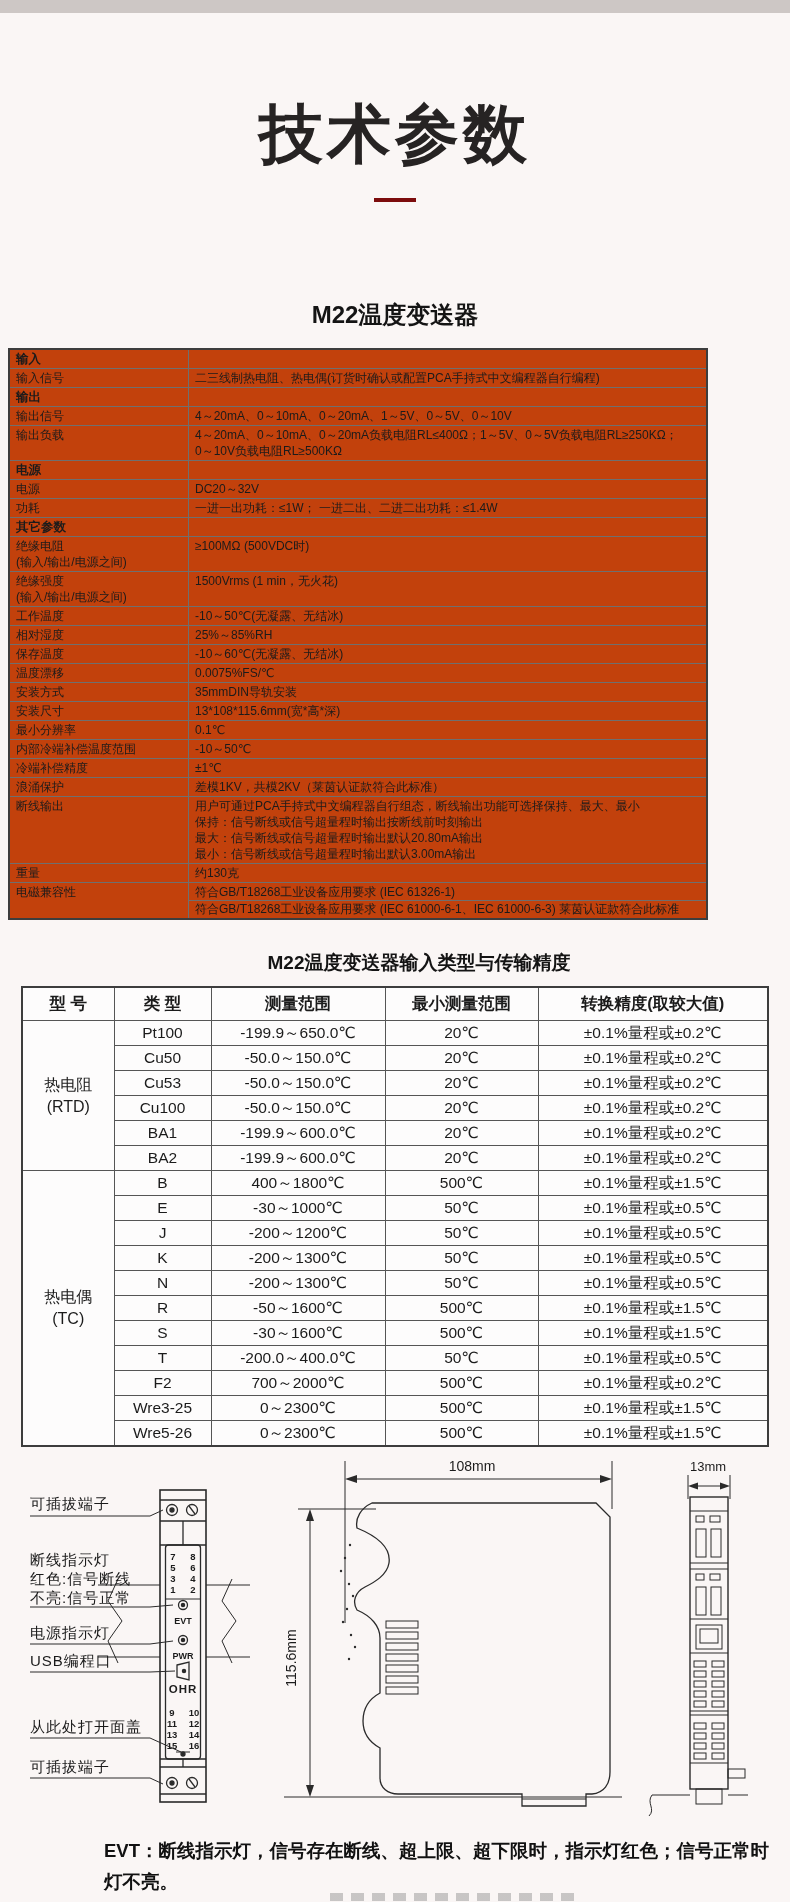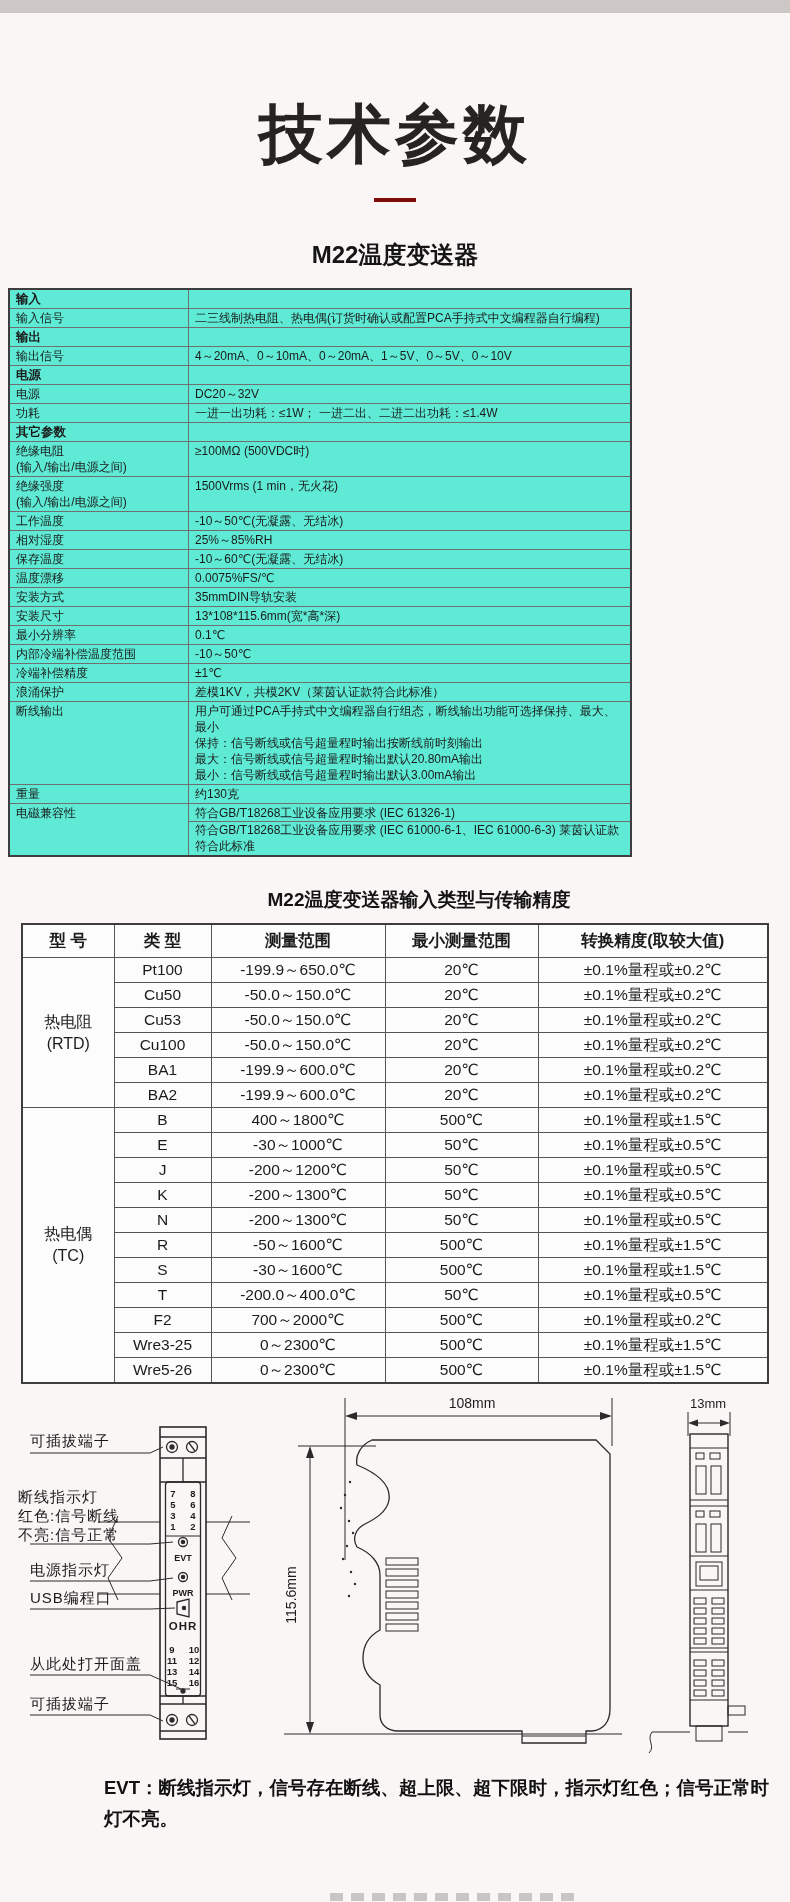--- a/index.html
+++ b/index.html
@@ -7,25 +7,25 @@
     width:790px;height:1902px;overflow:hidden;position:relative;
     background:#faf6f5;color:#1c1c1c;
     font-family:"Liberation Sans","DejaVu Sans",sans-serif;
   }
   .topbar{height:13px;background:#cdc7c5;}
   h1.title{
     margin:76px 0 0;text-align:center;
     font-size:64px;line-height:90px;font-weight:900;letter-spacing:4px;color:#262323;
   }
   .dash{width:42px;height:4px;background:#7c0c0c;margin:19px auto 0;}
-  h2.sub{margin:36px 0 0;text-align:center;font-size:24px;line-height:33px;font-weight:700;color:#141414;}
+  h2.sub{margin:96px 0 0;text-align:center;font-size:24px;line-height:33px;font-weight:700;color:#141414;}
 
   
   table.spec{
-    margin:17px 0 0 8px;width:624px;border-collapse:collapse;background:#5eead4;
+    margin:17px 0 0 8px;width:700px;border-collapse:collapse;background:#c2410c;
     border:2px solid #3d3d3d;table-layout:fixed;
   }
   table.spec td{
     border:1px solid #6f6f6f;vertical-align:top;
     font-size:12px;line-height:16px;padding:1px 4px 1px 6px;color:#1b1b1b;
   }
   table.spec td.lbl{width:168px;}
   table.spec td.sec{font-weight:700;font-size:12.5px;}
   .splitline{border-top:1px solid #6f6f6f;margin:0 -4px 0 -6px;padding:0 4px 0 6px;}
 
@@ -90,20 +90,29 @@
         <td class="val">
           <div></div>
         </td>
       </tr>
       <tr>
         <td class="lbl">
           <div>输出信号</div>
         </td>
         <td class="val">
           <div>4～20mA、0～10mA、0～20mA、1～5V、0～5V、0～10V</div>
+        </td>
+      </tr>
+      <tr>
+        <td class="lbl">
+          <div>输出负载</div>
+        </td>
+        <td class="val">
+          <div>4～20mA、0～10mA、0～20mA负载电阻RL≤400Ω；1～5V、0～5V负载电阻RL≥250KΩ；</div>
+          <div>0～10V负载电阻RL≥500KΩ</div>
         </td>
       </tr>
       <tr>
         <td class="lbl sec">
           <div>电源</div>
         </td>
         <td class="val">
           <div></div>
         </td>
       </tr>
@@ -560,21 +569,21 @@
           <text x="172" y="296" text-anchor="middle">15</text>
           <text x="194" y="296" text-anchor="middle">16</text>
         </g>
       <text x="183" y="171" font-size="9" font-weight="bold" text-anchor="middle">EVT</text>
       <text x="183" y="206" font-size="9" font-weight="bold" text-anchor="middle">PWR</text>
       <text x="183" y="240" font-size="11.5" font-weight="900" text-anchor="middle" letter-spacing="1">OHR</text>
     </g>
   </svg>
 
   <div class="callout" style="left:30px;top:41px">可插拔端子</div>
-  <div class="callout" style="left:18px;top:97px">
+  <div class="callout" style="left:30px;top:97px">
     <div>断线指示灯</div>
     <div>红色:信号断线</div>
     <div>不亮:信号正常</div>
   </div>
   <div class="callout" style="left:30px;top:170px">电源指示灯</div>
   <div class="callout" style="left:30px;top:198px">USB编程口</div>
   <div class="callout" style="left:30px;top:264px">从此处打开面盖</div>
   <div class="callout" style="left:30px;top:304px">可插拔端子</div>
 </div>
 

